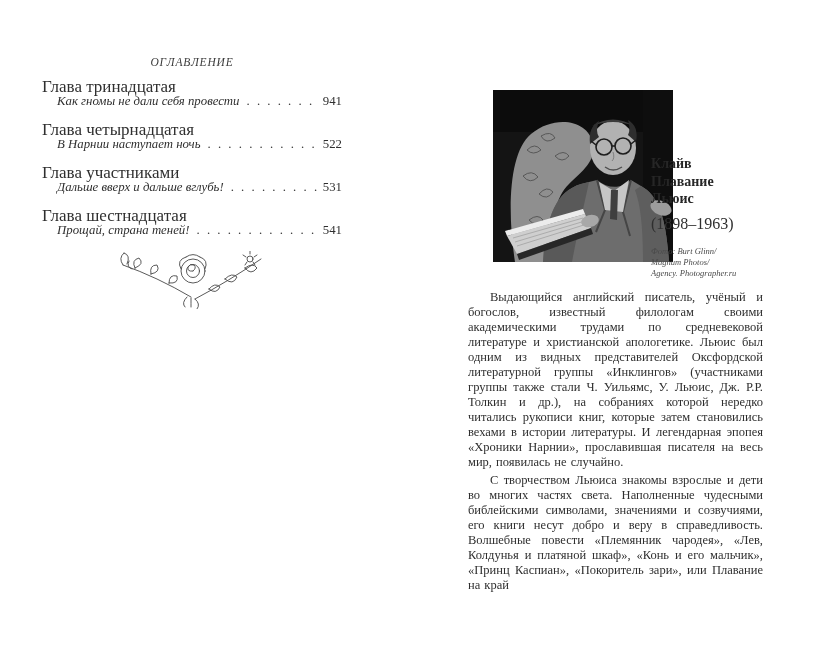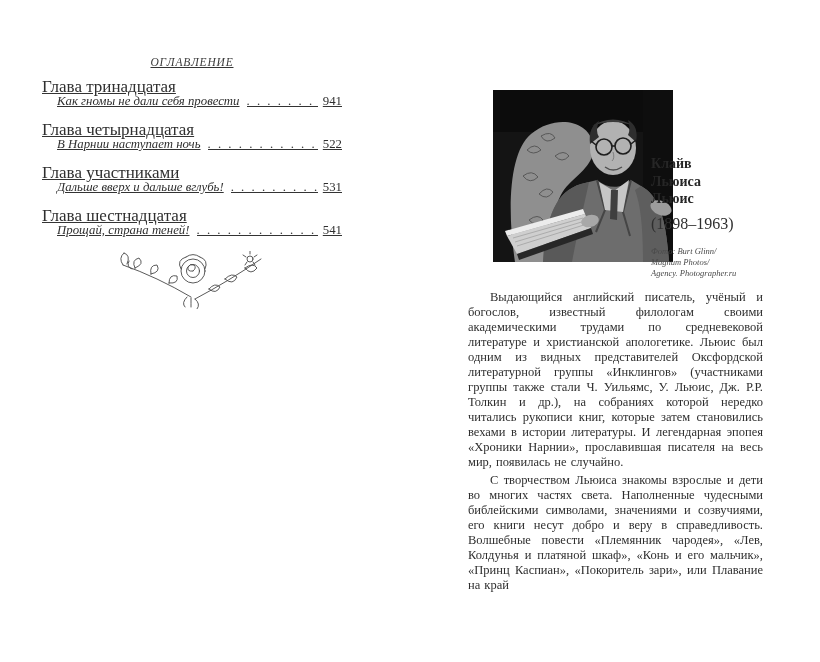--- a/index.html
+++ b/index.html
@@ -16,21 +16,20 @@
     color: #333333;
     overflow: hidden;
   }
 
   
   .toc {
     position: absolute;
     left: 42px;
     top: 56px;
     width: 300px;
-    text-decoration: underline;
   }
   .toc-heading {
     margin: 0 0 11px 0;
     text-align: center;
     font-style: italic;
     font-weight: normal;
     font-size: 11.5px;
     letter-spacing: 0.8px;
     color: #3a3a3a;
   }
@@ -243,21 +242,21 @@
         </g>
         <path d="M24,164 L98,138 L100,144 L26,170 Z" fill="#272727"></path>
 
         <ellipse cx="97" cy="131" rx="9" ry="6" fill="#a8a8a8" transform="rotate(-15 97 131)"></ellipse>
         <ellipse cx="168" cy="118" rx="11" ry="7" fill="#9c9c9c" transform="rotate(22 168 118)"></ellipse>
       </svg>
     </div>
 
     <aside class="author">
       <div class="author-name-line">Клайв</div>
-      <div class="author-name-line">Льюиса</div>
+      <div class="author-name-line">Плавание</div>
       <div class="author-name-line">Льюис</div>
       <div class="author-years">(1898–1963)</div>
       <div class="credit">
         <div class="credit-line">Фото: Burt Glinn/</div>
         <div class="credit-line">Magnum Photos/</div>
         <div class="credit-line">Agency. Photographer.ru</div>
       </div>
     </aside>
 
     <article class="bio">

